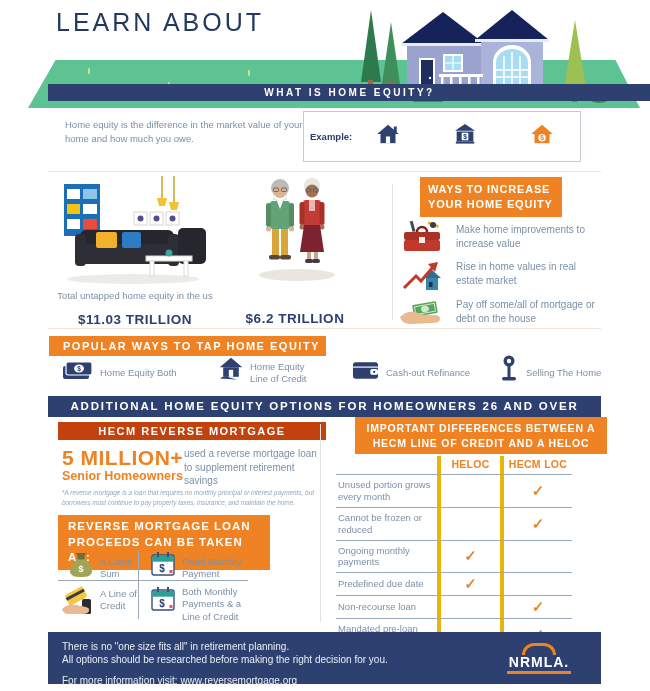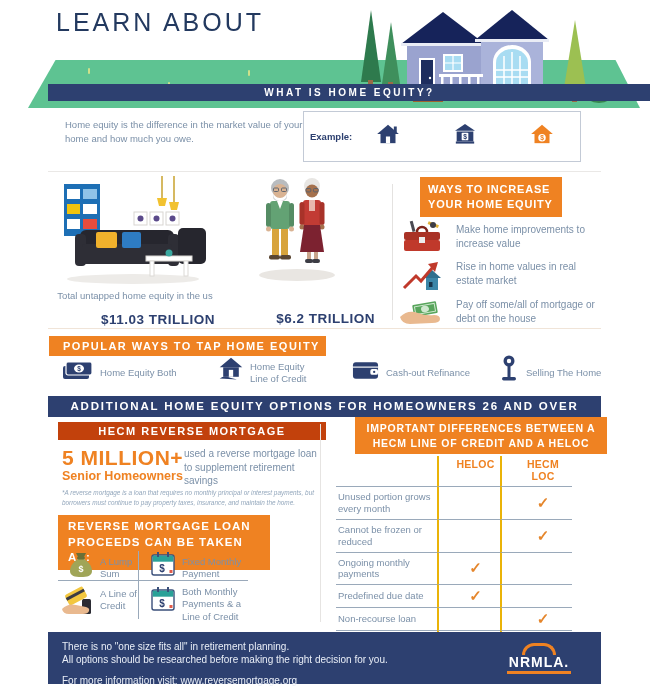--- a/index.html
+++ b/index.html
@@ -27,21 +27,21 @@
   .ex-item .v{font-size:10.5px;font-weight:700;color:#2d4070;}
   .ex-item .l{font-size:7.5px;color:#8296ac;}
   .ex-op{font-size:12px;font-weight:700;color:#8296ac;width:10px;text-align:center;}
   .ex-op.eq{color:#2d4070;}
   .hr1{left:48px;top:171px;width:553px;height:1px;background:#eae8e6;}
 
   
   .livingroom{left:58px;top:176px;width:150px;height:112px;}
   .couple{left:252px;top:174px;width:90px;height:110px;}
   .stat-cap{width:160px;text-align:center;font-size:9.5px;color:#7b90a8;line-height:1.3;}
-  .stat-val{width:160px;text-align:right;font-size:13.5px;font-weight:700;color:#2d4070;letter-spacing:.5px;}
+  .stat-val{width:160px;text-align:center;font-size:13.5px;font-weight:700;color:#2d4070;letter-spacing:.5px;}
   .cap1{left:55px;top:290px;} .val1{left:55px;top:312px;}
   .cap2{left:215px;top:287px;} .val2{left:215px;top:311px;}
   .vdiv-mid{left:392px;top:184px;width:1px;height:136px;background:#e4e2e0;}
 
   
   .banner-ways{left:420px;top:177px;width:142px;box-sizing:border-box;padding:5px 8px;
                background:#ef8222;font-size:11px;letter-spacing:.8px;line-height:1.35;}
   .way-icon0{left:402px;top:219px;} .way-icon1{left:402px;top:257px;} .way-icon2{left:398px;top:296px;}
   .way-text{width:148px;font-size:10px;color:#7b90a8;line-height:1.4;}
   .way-t0{left:456px;top:223px;} .way-t1{left:456px;top:260px;} .way-t2{left:456px;top:298px;}
@@ -77,21 +77,21 @@
   .q-i3{left:150px;top:586px;} .q-l3{left:182px;top:586px;width:70px;}
   .vdiv-cols{left:320px;top:424px;width:1px;height:198px;background:#e6e4e2;}
 
   
   .banner-important{left:336px;top:417px;width:252px;box-sizing:border-box;padding:4px 6px;
                     background:#ef8222;text-align:center;font-size:10.5px;letter-spacing:.8px;line-height:1.4;margin-left:19px;}
   .cmp{left:336px;top:456px;width:236px;display:grid;grid-template-columns:101px 63px 72px;}
   .cmp-head{font-size:10.5px;font-weight:700;color:#ef8222;text-align:center;padding:2px 0 4px 0;letter-spacing:.3px;}
   .cmp-cell{font-size:9.5px;color:#7b90a8;line-height:1.25;padding:4px 2px;display:flex;align-items:center;}
   .cmp-check{display:flex;align-items:center;justify-content:center;font-size:15px;font-weight:700;color:#e5862c;padding:2px 0;}
-  .bl{border-left:2px solid #eab308;padding-left:12px;} .bt{border-top:1px solid #9aa9ba;}
+  .bl{border-left:4px solid #eab308;} .bt{border-top:1px solid #9aa9ba;}
 
   
   .footer{left:48px;top:632px;width:553px;height:52px;background:#2d4070;box-sizing:border-box;
           padding:8px 14px;color:#e9eef7;font-size:10px;line-height:1.3;}
   .footer .l3{margin-top:8px;}
   .footer .url{color:#e9eef7;text-decoration:none;}
   .logo{position:absolute;right:26px;top:11px;width:72px;text-align:center;}
   .logo-arc{width:34px;height:12px;margin:0 auto;border:3px solid #ef8222;border-bottom:none;
             border-radius:17px 17px 0 0;box-sizing:border-box;}
   .logo-text{font-size:14px;font-weight:700;color:#fff;letter-spacing:1px;line-height:1.1;}

